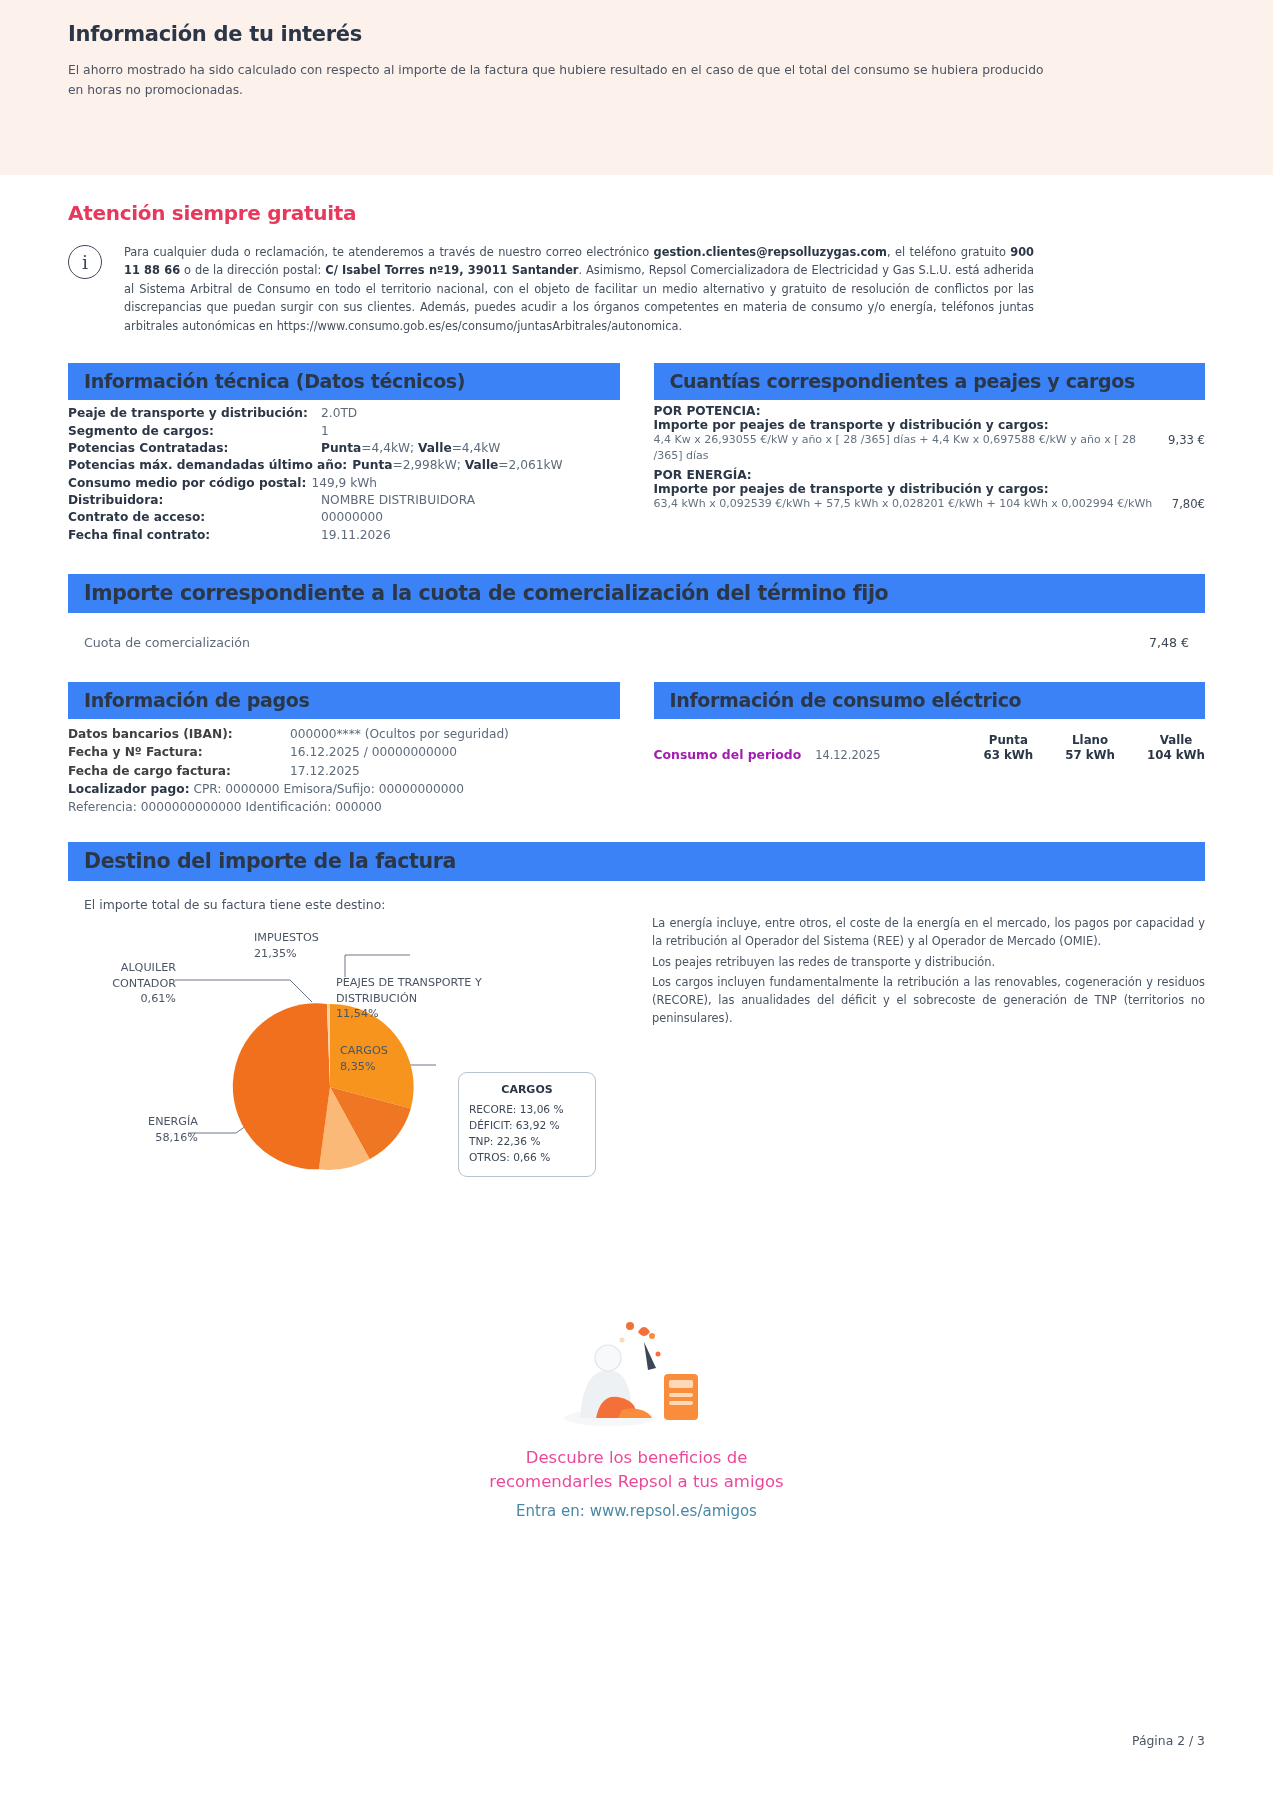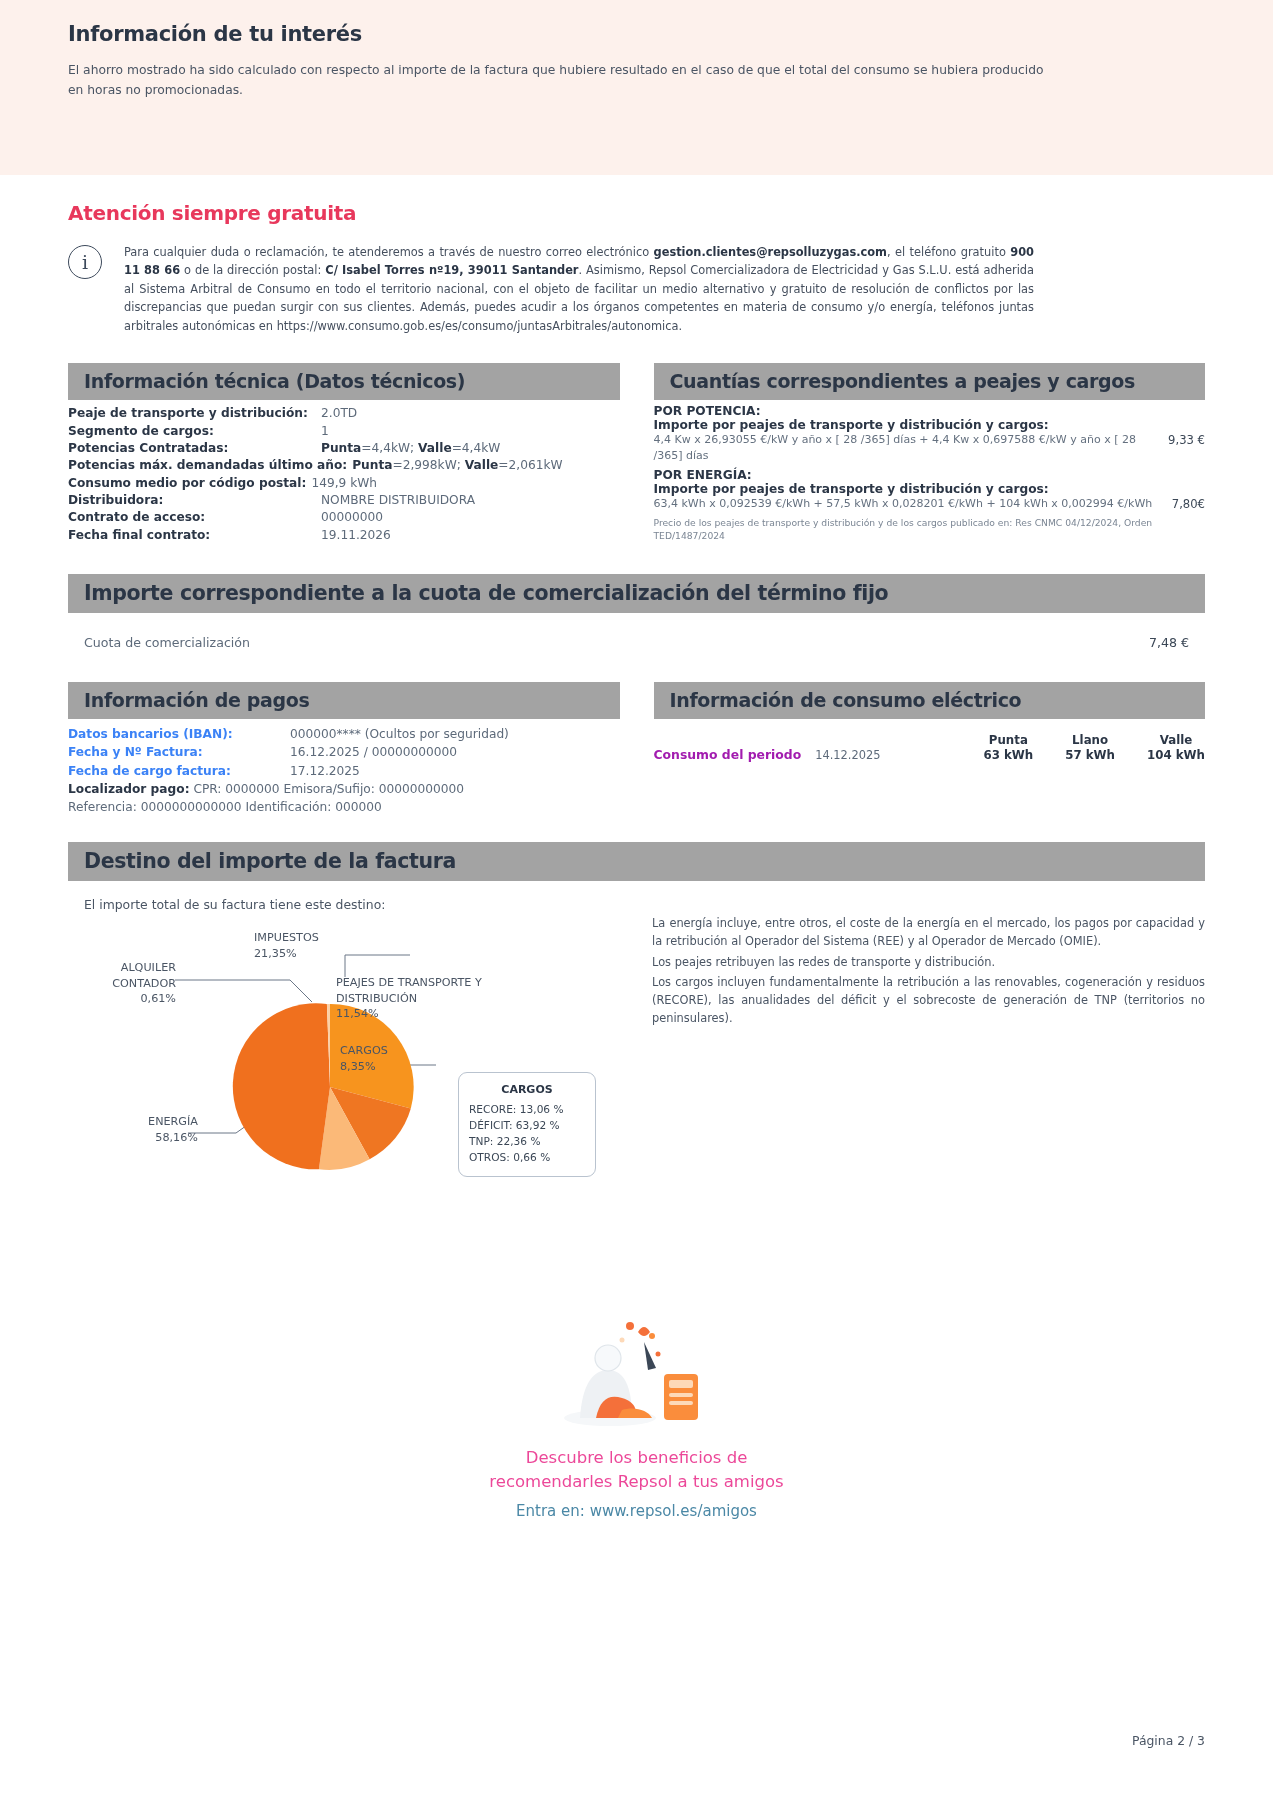--- a/index.html
+++ b/index.html
@@ -61,21 +61,21 @@
     font-size: 11.4px;
     line-height: 1.62;
     text-align: justify;
     color: #454f5e;
     max-width: 910px;
   }
   .atencion-text b { font-weight: 700; color: #2b3646; }
 
   
   .sec-head {
-    background: #a3a3a3;
+    background: #3b82f6;
     padding: 7px 16px 8px 16px;
     font-size: 19px;
     font-weight: 700;
     letter-spacing: -0.35px;
     color: #2b3646;
   }
   .sec-head.wide { font-size: 20.5px; }
 
   .two-col {
     display: flex;
@@ -111,21 +111,21 @@
   .cuota-row {
     display: flex; justify-content: space-between;
     padding: 22px 16px 16px 16px;
     font-size: 12.6px; color: #5d6a7a;
   }
   .cuota-row .amt { color: #3b4756; }
 
   
   .pay-kv { margin-top: 6px; }
   .pay-row { display: flex; font-size: 12.2px; line-height: 1.5; }
-  .pay-row .k { font-weight: 700; color: #3b82f6; }
+  .pay-row .k { font-weight: 700; color: #404040; }
   .pay-row .k.w { width: 218px; flex: 0 0 218px; }
   .pay-row .v { color: #5d6a7a; padding-left: 4px; }
   .pay-line { font-size: 12.2px; line-height: 1.5; color: #5d6a7a; }
   .pay-line b { color: #2b3646; font-weight: 700; }
 
   .consumo-table { margin-top: 14px; display: flex; align-items: flex-end; }
   .consumo-label { font-size: 12.4px; font-weight: 700; color: #a21caf; flex: 0 0 auto; padding-bottom: 2px; }
   .consumo-date { font-size: 11.4px; color: #5d6a7a; padding: 0 22px 2px 14px; flex: 0 0 auto;}
   .consumo-cells { display: flex; gap: 32px; flex: 1 1 auto; justify-content: flex-end; }
   .ccell { text-align: center; font-size: 11.8px; font-weight: 700; color: #2b3646; line-height: 1.3; }
@@ -243,21 +243,20 @@
         <div class="q-formula-row">
           <div class="q-formula">4,4 Kw x 26,93055 €/kW y año x [ 28 /365] días + 4,4 Kw x 0,697588 €/kW y año x [ 28 /365] días</div>
           <div class="q-amount">9,33 €</div>
         </div>
         <div class="q-lbl">POR ENERGÍA:</div>
         <div class="q-sub">Importe por peajes de transporte y distribución y cargos:</div>
         <div class="q-formula-row">
           <div class="q-formula">63,4 kWh x 0,092539 €/kWh + 57,5 kWh x 0,028201 €/kWh + 104 kWh x 0,002994 €/kWh</div>
           <div class="q-amount">7,80€</div>
         </div>
-        <div class="q-note">Precio de los peajes de transporte y distribución y de los cargos publicado en: Res CNMC 04/12/2024, Orden TED/1487/2024</div>
       </div>
     </div>
   </div>
 
   <div class="cuota-sec">
     <div class="sec-head wide">Importe correspondiente a la cuota de comercialización del término fijo</div>
     <div class="cuota-row">
       <span>Cuota de comercialización</span>
       <span class="amt">7,48 €</span>
     </div>

